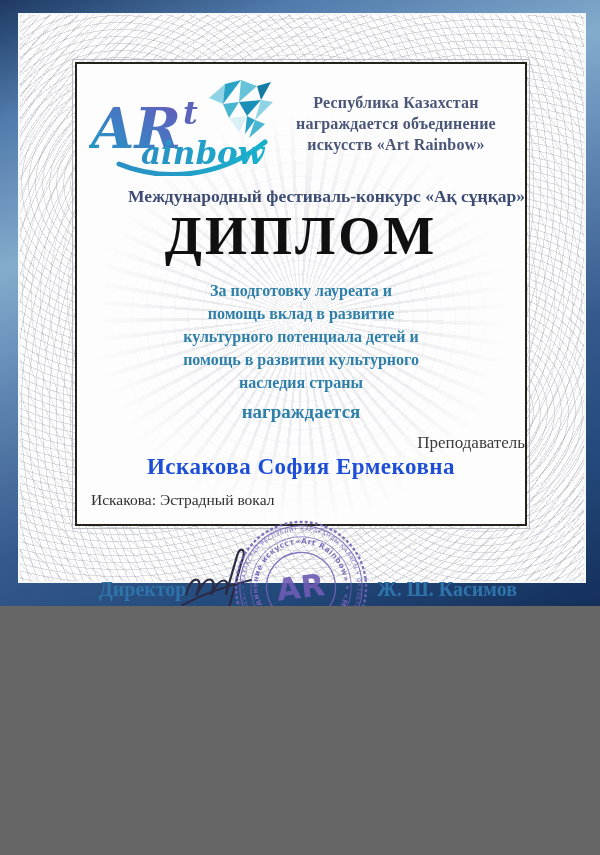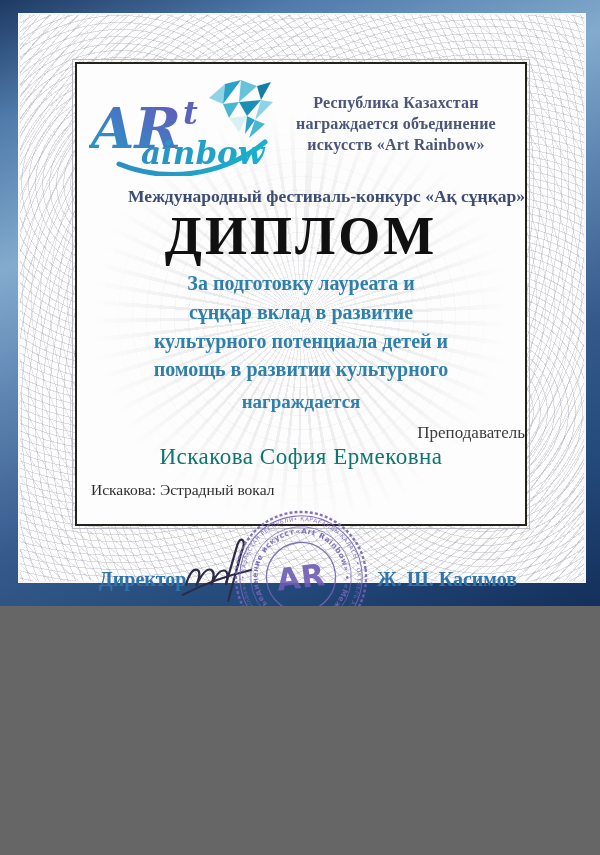--- a/index.html
+++ b/index.html
@@ -37,25 +37,25 @@
   .inner > * { position:relative; }
 
   .top-row { display:flex; align-items:flex-start; margin:16px 10px 0 12px; height:96px; }
   .logo { width:188px; height:96px; flex:0 0 auto; }
   .org {
     flex:1; padding-top:12px; font-weight:bold; font-size:16px; line-height:1.32;
     color:#4a5578; letter-spacing:.2px;
   }
   .festival { margin-top:10px; font-weight:bold; font-size:17.5px; color:#3d4c72;text-align:right; }
   .title { margin-top:2px; font-size:54px; font-weight:bold; color:#101010; letter-spacing:3px; line-height:1.0; }
-  .reason { margin-top:6px; font-weight:bold; font-size:20px; line-height:1.44; color:#2e80aa; }
+  .reason { margin-top:16px; font-weight:bold; font-size:16px; line-height:1.44; color:#2e80aa; }
   .reason span { display:block; }
   .awarded { margin-top:7px; font-weight:bold; font-size:19px; color:#2e80aa; }
   .role { margin-top:10px; font-size:17px; color:#3d3d3d;text-align:right; }
-  .name { margin-top:1px; font-size:23px; font-weight:normal; color:#0f766e; letter-spacing:.5px; }
+  .name { margin-top:1px; font-size:23px; font-weight:bold; color:#1d4ed8; letter-spacing:.5px; }
   .details { margin:10px 0 0 14px; text-align:left; font-size:15.5px; line-height:1.28; color:#2e2e2e; }
   .sign-row { margin-top:8px; height:140px; }
   .director { position:absolute; left:22px; top:60px; font-size:20px; font-weight:bold; color:#2e74ab; }
   .director-name { position:absolute; right:8px; top:60px; font-size:20px; font-weight:bold; color:#2e74ab; }
   .signature { position:absolute; left:100px; top:22px; transform:rotate(-4deg); }
   .stamp { position:absolute; left:50%; top:0; margin-left:-69px; transform:rotate(-7deg); opacity:.9; }
   .website { margin-top:4px; font-family:"DejaVu Sans", sans-serif; font-weight:bold; font-size:20px; color:#585365; }
   .cityyear { margin-top:19px; font-size:25px; color:#3e85ad; letter-spacing:1px; }
 </style>
 </head>
@@ -106,23 +106,24 @@
         <div>искусств «Art Rainbow»</div>
       </div>
     </div>
 
     <div class="festival">Международный фестиваль-конкурс «Ақ сұңқар»</div>
 
     <div class="title">ДИПЛОМ</div>
 
     <div class="reason">
       <span>За подготовку лауреата и</span>
-      <span>сұңқар вклад в развитие</span>
+      <span>помощь вклад в развитие</span>
       <span>культурного потенциала детей и</span>
       <span>помощь в развитии культурного</span>
+      <span>наследия страны</span>
     </div>
 
     <div class="awarded">награждается</div>
 
     <div class="role">Преподаватель</div>
 
     <div class="name">Искакова София Ермековна</div>
 
     <div class="details">
       <div>Искакова: Эстрадный вокал</div>

